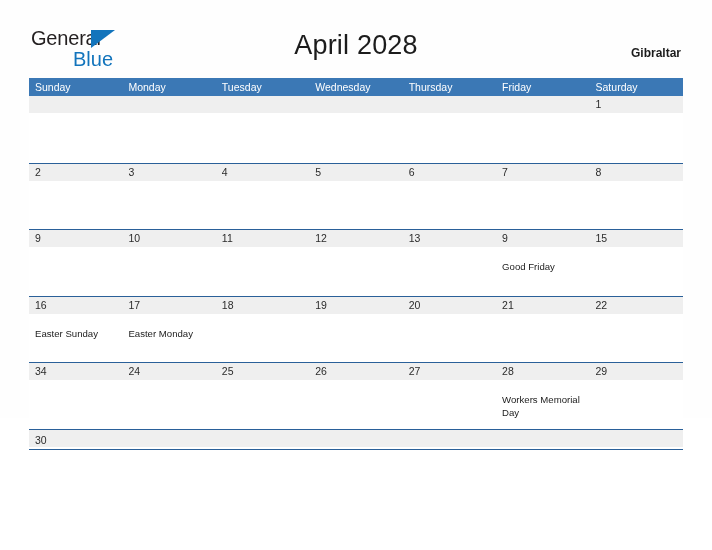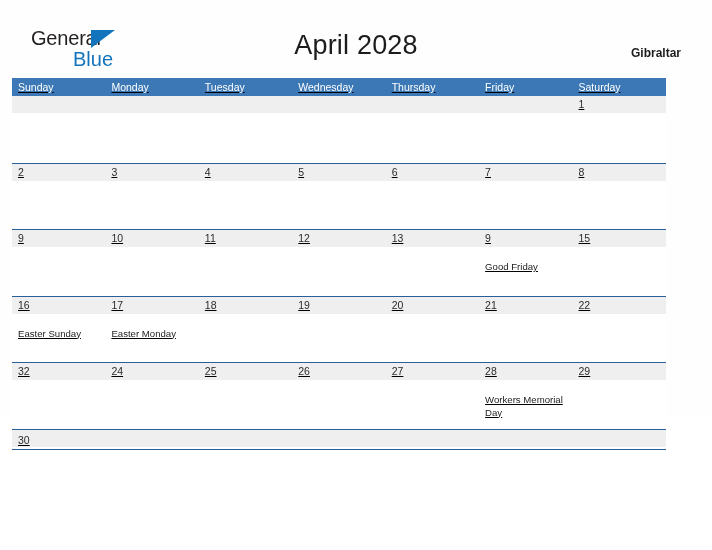--- a/index.html
+++ b/index.html
@@ -86,24 +86,23 @@
     top: 46px;
     font-size: 12px;
     font-weight: bold;
     color: #1c1c1c;
     margin-left: 32px;
   }
 
   
   .calendar {
     position: absolute;
-    left: 12px;
+    left: 29px;
     top: 78px;
     width: 654px;
-    text-decoration: underline;
   }
 
   .weekday-row {
     display: flex;
     background: #3b78b5;
     height: 18px;
   }
 
   .weekday {
     flex: 1 1 0;
@@ -305,21 +304,21 @@
           </div>
           <div class="day-cell">
             <span class="day-num">21</span>
           </div>
           <div class="day-cell">
             <span class="day-num">22</span>
           </div>
         </div>
         <div class="week-row">
           <div class="day-cell">
-            <span class="day-num">32</span>
+            <span class="day-num">34</span>
           </div>
           <div class="day-cell">
             <span class="day-num">24</span>
           </div>
           <div class="day-cell">
             <span class="day-num">25</span>
           </div>
           <div class="day-cell">
             <span class="day-num">26</span>
           </div>

